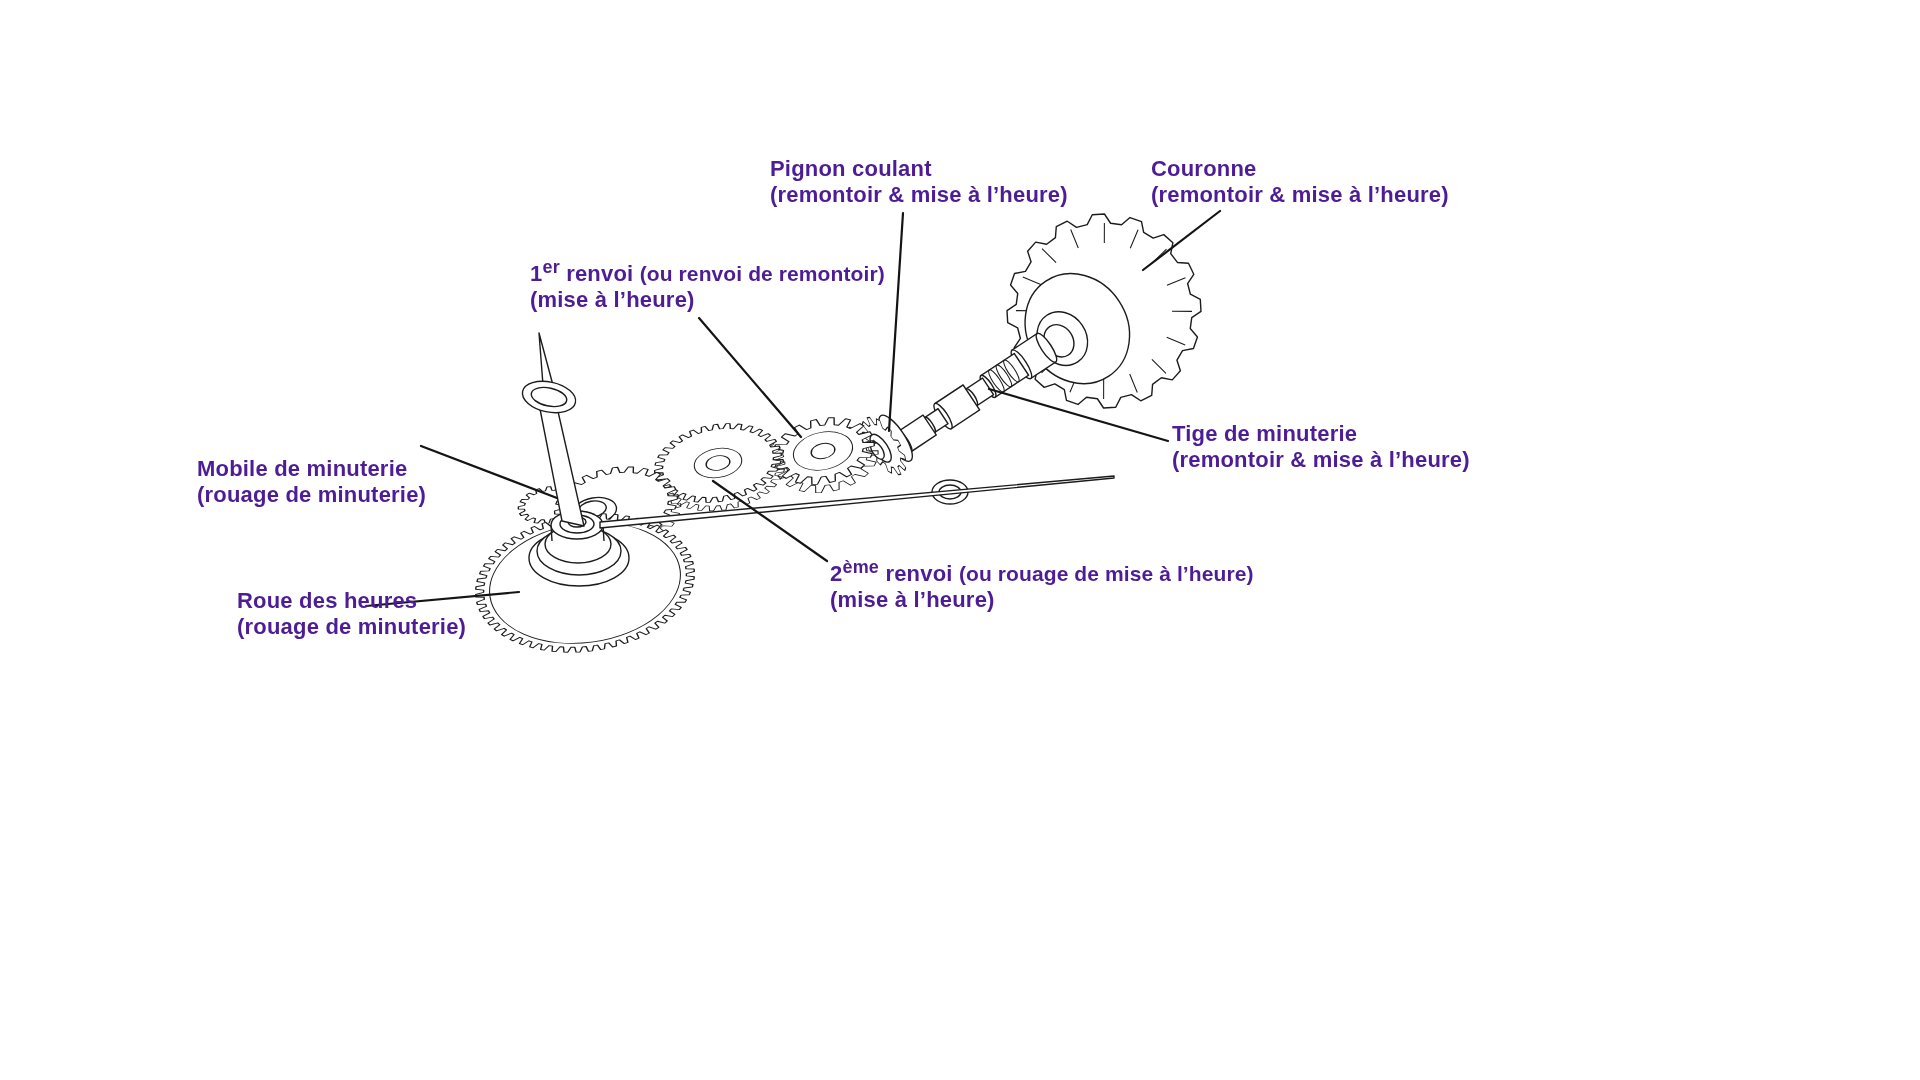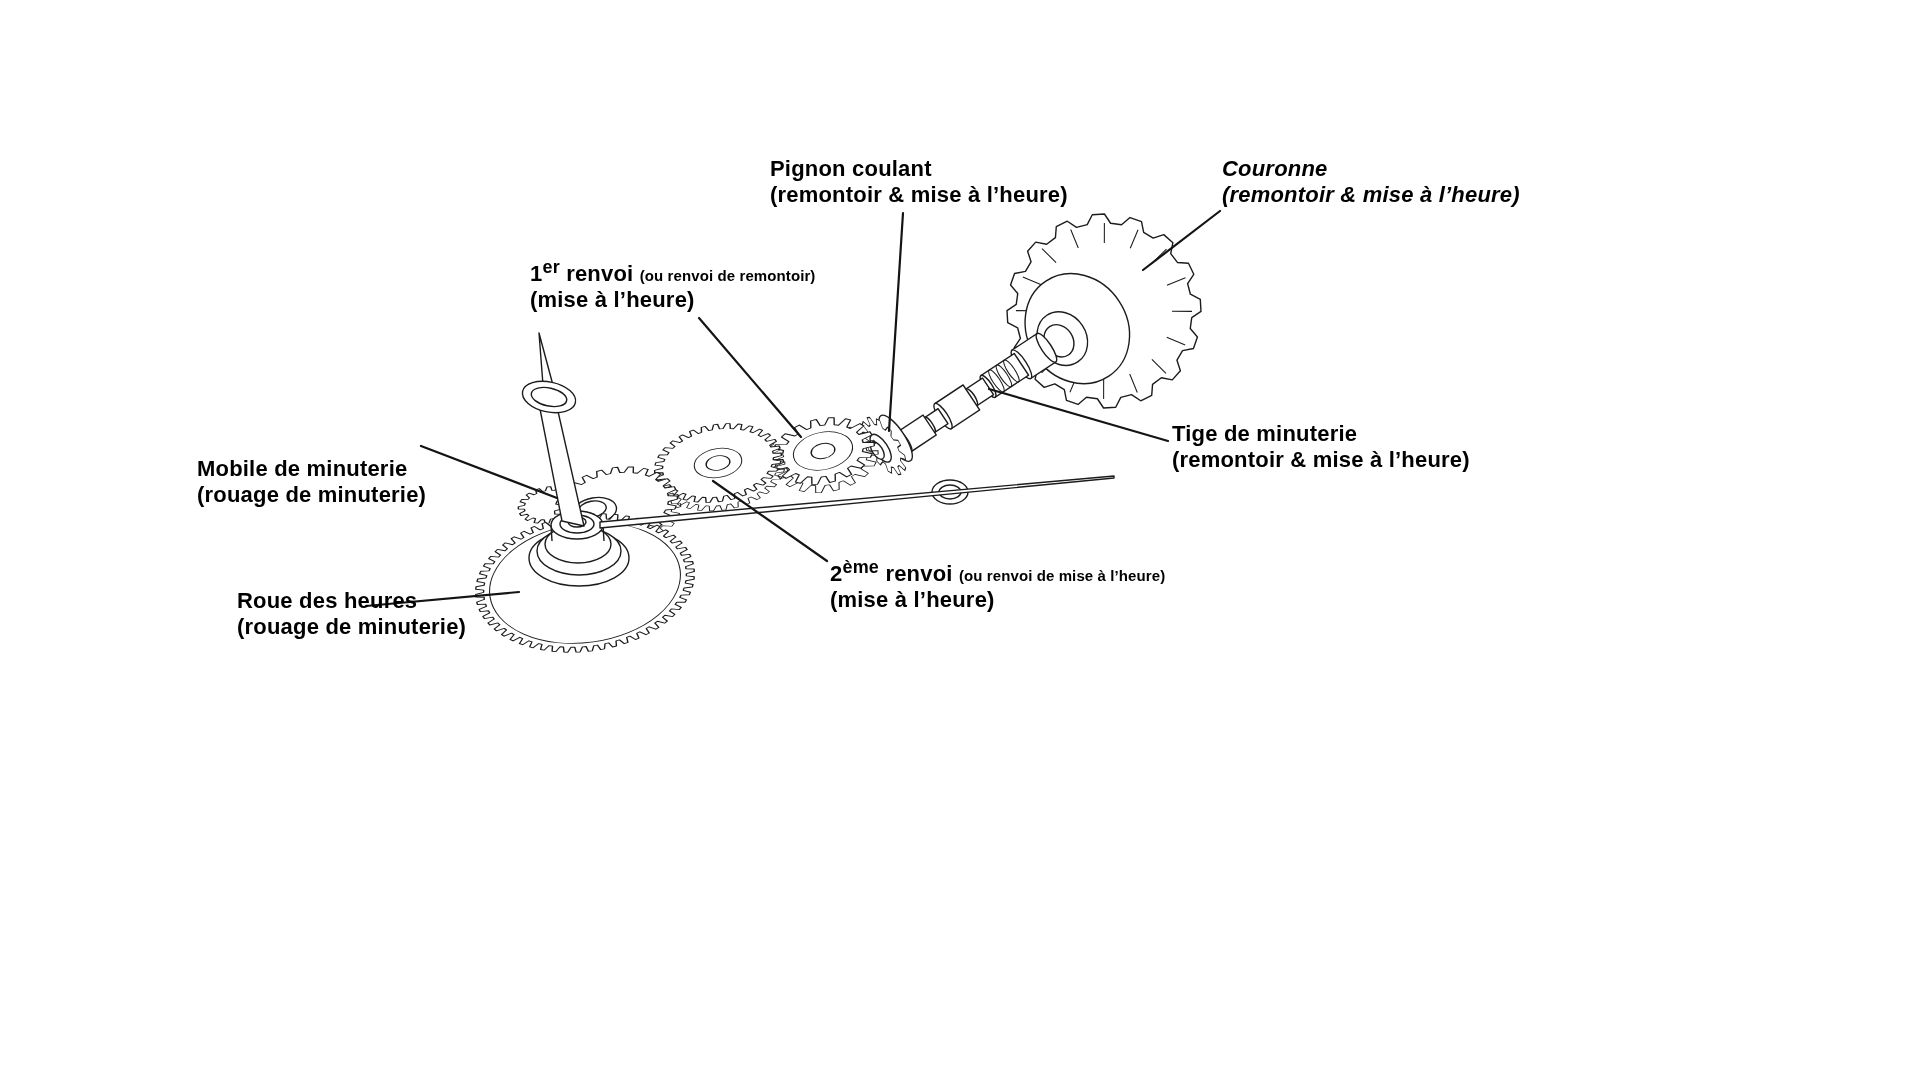--- a/index.html
+++ b/index.html
@@ -14,23 +14,23 @@
   #diagram-svg { position:absolute; left:0; top:0; z-index:1; }
   #diagram-svg path, #diagram-svg ellipse, #diagram-svg rect, #diagram-svg line {
     fill:#ffffff; stroke:#1c1c1c; stroke-width:1.4; stroke-linejoin:round;
   }
   #diagram-svg .thin { stroke-width:1.05; }
   #diagram-svg .nofill { fill:none; }
   #diagram-svg g.leader path { fill:none; stroke:#141414; stroke-width:2.2; stroke-linecap:round; }
   .label {
     position:absolute; z-index:2;
     font-weight:700; font-size:22px; line-height:1.16;
-    letter-spacing:.2px; white-space:nowrap; color:#000000;
+    letter-spacing:.2px; white-space:nowrap; color:#4c1d95;
   }
-  .label .small { font-size:15px; letter-spacing:.1px; }
+  .label .small { font-size:21px; letter-spacing:.1px; }
   .label sup { font-size:18px; vertical-align:super; }
 </style>
 </head>
 <body>
 
 <svg id="diagram-svg" width="1920" height="1080" viewBox="0 0 1920 1080">
 
   <g transform="translate(1104,311) rotate(-33.5)">
     <path d="M88.00 0.00L96.76 6.85L95.14 18.92L84.88 23.22L81.30 33.68L86.77 43.36L80.65 53.89L69.53 53.94L62.23 62.23L63.57 73.26L53.89 80.65L43.60 76.44L33.68 81.30L30.70 92.01L18.92 95.14L11.03 87.31L0.00 88.00L-6.85 96.76L-18.92 95.14L-23.22 84.88L-33.68 81.30L-43.36 86.77L-53.89 80.65L-53.94 69.53L-62.23 62.23L-73.26 63.57L-80.65 53.89L-76.44 43.60L-81.30 33.68L-92.01 30.70L-95.14 18.92L-87.31 11.03L-88.00 0.00L-96.76 -6.85L-95.14 -18.92L-84.88 -23.22L-81.30 -33.68L-86.77 -43.36L-80.65 -53.89L-69.53 -53.94L-62.23 -62.23L-63.57 -73.26L-53.89 -80.65L-43.60 -76.44L-33.68 -81.30L-30.70 -92.01L-18.92 -95.14L-11.03 -87.31L-0.00 -88.00L6.85 -96.76L18.92 -95.14L23.22 -84.88L33.68 -81.30L43.36 -86.77L53.89 -80.65L53.94 -69.53L62.23 -62.23L73.26 -63.57L80.65 -53.89L76.44 -43.60L81.30 -33.68L92.01 -30.70L95.14 -18.92L87.31 -11.03Z"></path>
     <path class="thin nofill" d="M66.7 13.3L86.3 17.2M56.5 37.8L73.2 48.9M37.8 56.5L48.9 73.2M13.3 66.7L17.2 86.3M-13.3 66.7L-17.2 86.3M-37.8 56.5L-48.9 73.2M-56.5 37.8L-73.2 48.9M-66.7 13.3L-86.3 17.2M-66.7 -13.3L-86.3 -17.2M-56.5 -37.8L-73.2 -48.9M-37.8 -56.5L-48.9 -73.2M-13.3 -66.7L-17.2 -86.3M13.3 -66.7L17.2 -86.3M37.8 -56.5L48.9 -73.2M56.5 -37.8L73.2 -48.9M66.7 -13.3L86.3 -17.2"></path>
@@ -146,41 +146,41 @@
     <path d="M827,561 L713,481"></path>
     <path d="M1168,441 L989,389"></path>
   </g>
 </svg>
 
 <div class="label" style="left:770px; top:156px;">
   <div>Pignon coulant</div>
   <div>(remontoir &amp; mise à l’heure)</div>
 </div>
 
-<div class="label" style="left:1222px; top:156px;font-style:italic;">
+<div class="label" style="left:1151px; top:156px;">
   <div>Couronne</div>
   <div>(remontoir &amp; mise à l’heure)</div>
 </div>
 
 <div class="label" style="left:530px; top:257px;">
   <div><span>1</span><sup>er</sup> <span>renvoi</span> <span class="small">(ou renvoi de remontoir)</span></div>
   <div>(mise à l’heure)</div>
 </div>
 
 <div class="label" style="left:197px; top:416px;margin-top:40px;">
   <div>Mobile de minuterie</div>
   <div>(rouage de minuterie)</div>
 </div>
 
 <div class="label" style="left:197px; top:588px;margin-left:40px;">
   <div>Roue des heures</div>
   <div>(rouage de minuterie)</div>
 </div>
 
 <div class="label" style="left:830px; top:557px;">
-  <div><span>2</span><sup>ème</sup> <span>renvoi</span> <span class="small">(ou renvoi de mise à l’heure)</span></div>
+  <div><span>2</span><sup>ème</sup> <span>renvoi</span> <span class="small">(ou rouage de mise à l’heure)</span></div>
   <div>(mise à l’heure)</div>
 </div>
 
 <div class="label" style="left:1172px; top:421px;">
   <div>Tige de minuterie</div>
   <div>(remontoir &amp; mise à l’heure)</div>
 </div>
 
 </body></html>

